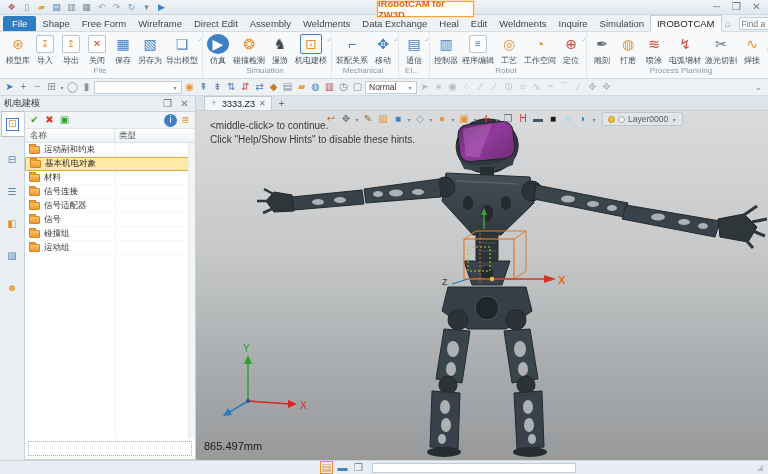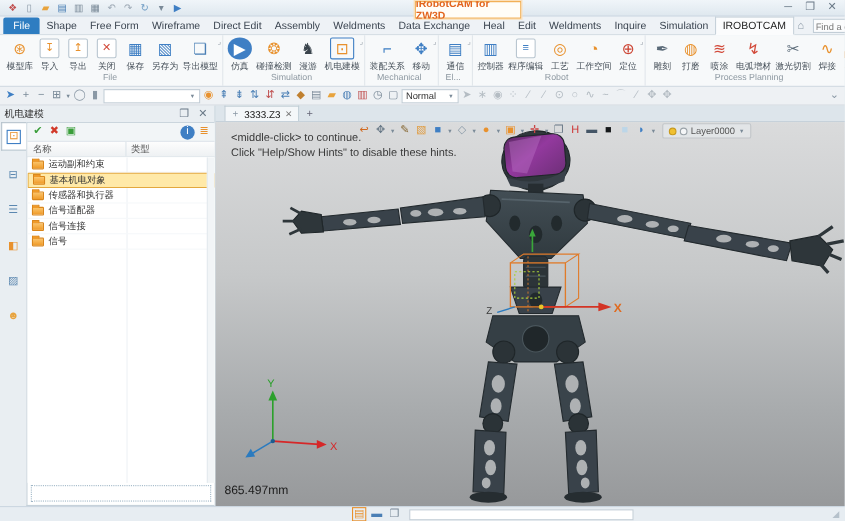--- a/index.html
+++ b/index.html
@@ -383,33 +383,41 @@
           <div class="trow">
               <span class="folder"></span>
               <span>运动副和约束</span>
             </div>
             <div class="trow sel">
               <span class="folder"></span>
               <span>基本机电对象</span>
             </div>
             <div class="trow">
               <span class="folder"></span>
-              <span>传感器和执行器</span>
+              <span>材料</span>
             </div>
             <div class="trow">
               <span class="folder"></span>
+              <span>信号连接</span>
+            </div>
+            <div class="trow">
+              <span class="folder"></span>
               <span>信号适配器</span>
             </div>
             <div class="trow">
               <span class="folder"></span>
-              <span>信号连接</span>
+              <span>信号</span>
             </div>
             <div class="trow">
               <span class="folder"></span>
-              <span>信号</span>
+              <span>碰撞组</span>
+            </div>
+            <div class="trow">
+              <span class="folder"></span>
+              <span>运动组</span>
             </div>
             <div class="pscroll"></div>
         </div>
         <div class="panel-footer"></div>
       </div>
     </div>
   </div>
 
   <div class="workspace">
     <div class="doctabs">

